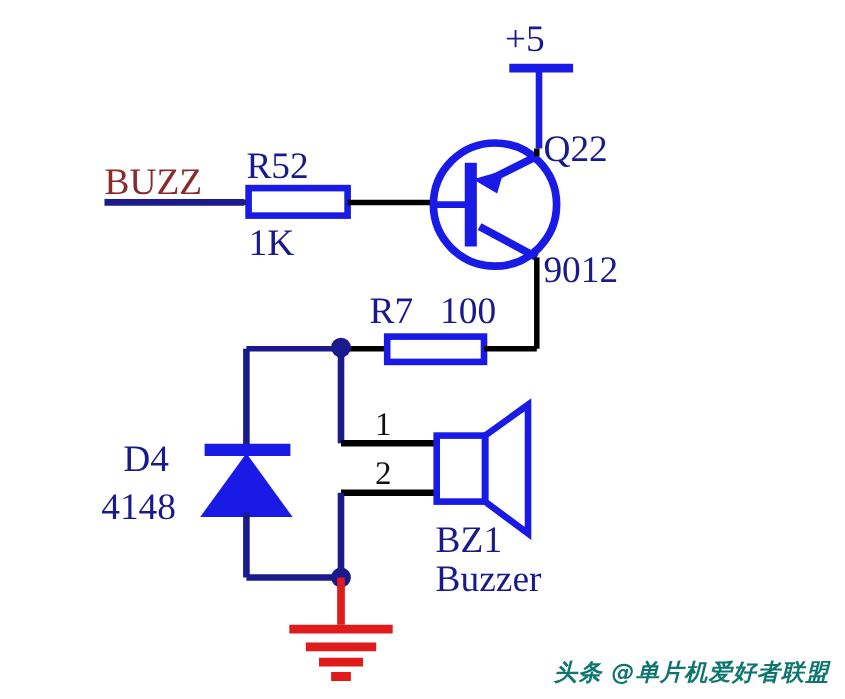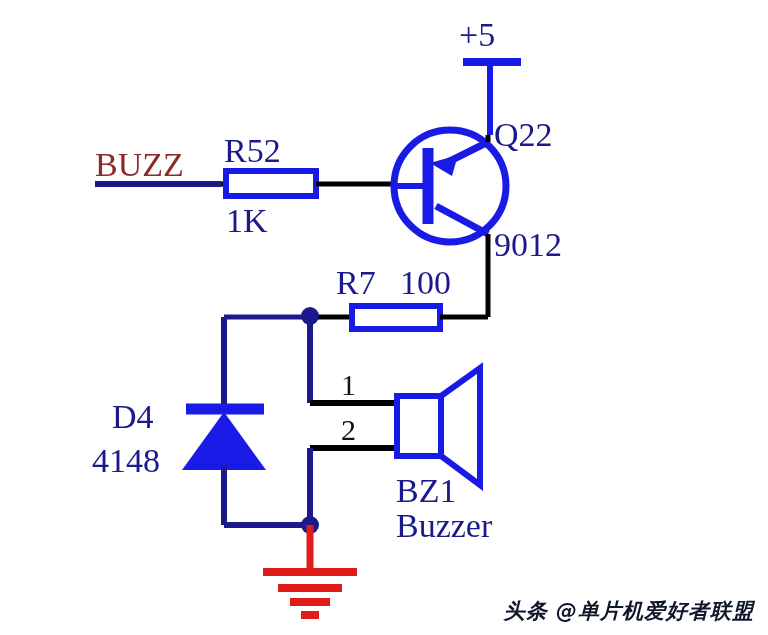--- a/index.html
+++ b/index.html
@@ -40,21 +40,21 @@
     font-family: "Liberation Serif", "DejaVu Serif", serif;
     fill: #111111;
     font-size: 30px;
   }
   .watermark {
     position: absolute;
     right: 14px;
     bottom: 10px;
     font-family: "DejaVu Sans", "Liberation Sans", sans-serif;
     font-size: 21px;
-    color: #0f172a;
+    color: #0f766e;
     letter-spacing: 1px;
     font-style: italic;
     font-weight: bold;
     white-space: nowrap;
     user-select: none;
   }
 </style>
 </head>
 <body>
 

